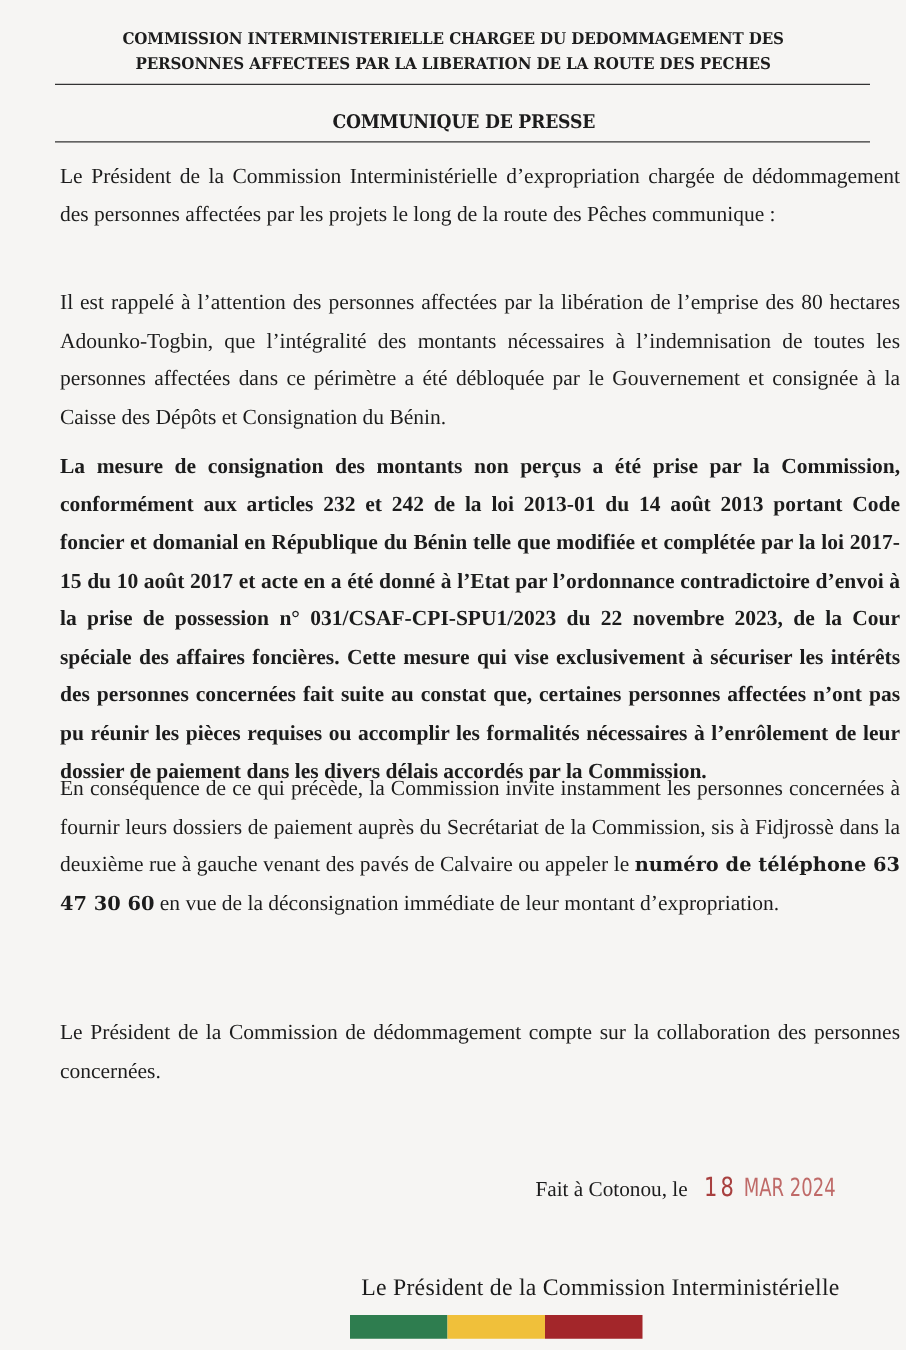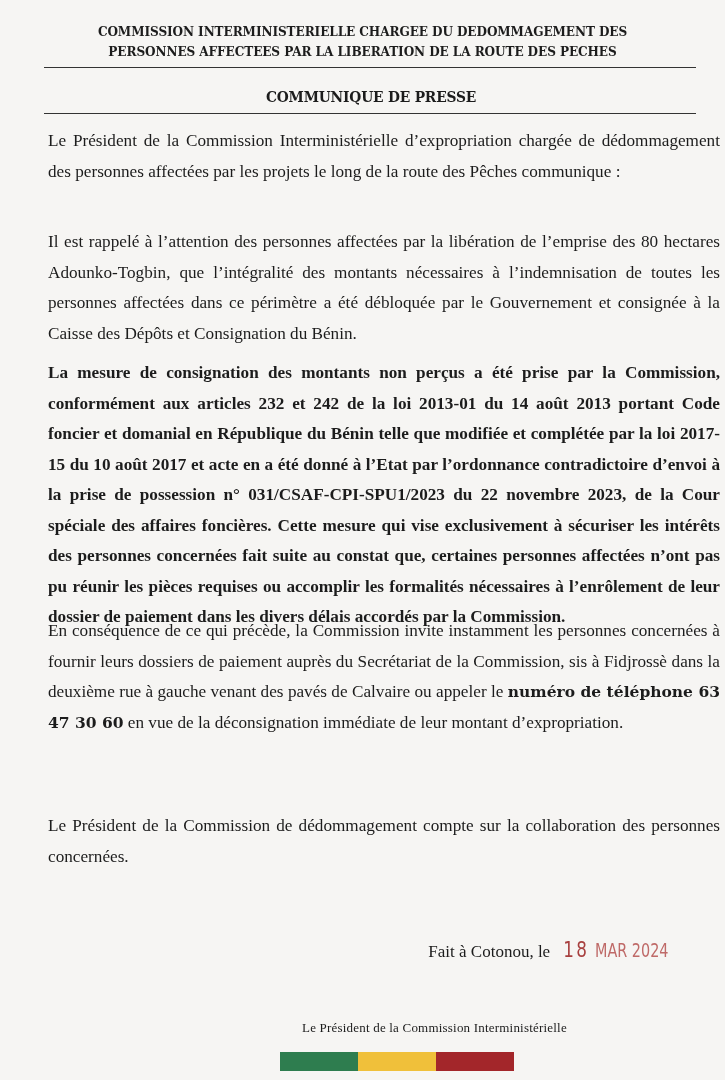--- a/index.html
+++ b/index.html
@@ -90,22 +90,22 @@
       font-size: 20px;
       transform: scaleX(0.72);
       transform-origin: left;
       display: inline-block;
       margin-left: -6px;
       margin-right: -28px;
     }
     .signature {
       position: absolute;
       top: 1020px;
-      left: 302px;
-      font-size: 13px;
+      left: 289px;
+      font-size: 19px;
       letter-spacing: 0.2px;
     }
     .flag {
       position: absolute;
       top: 1052px;
       left: 280px;
       height: 19px;
       display: flex;
     }
     .flag span {

